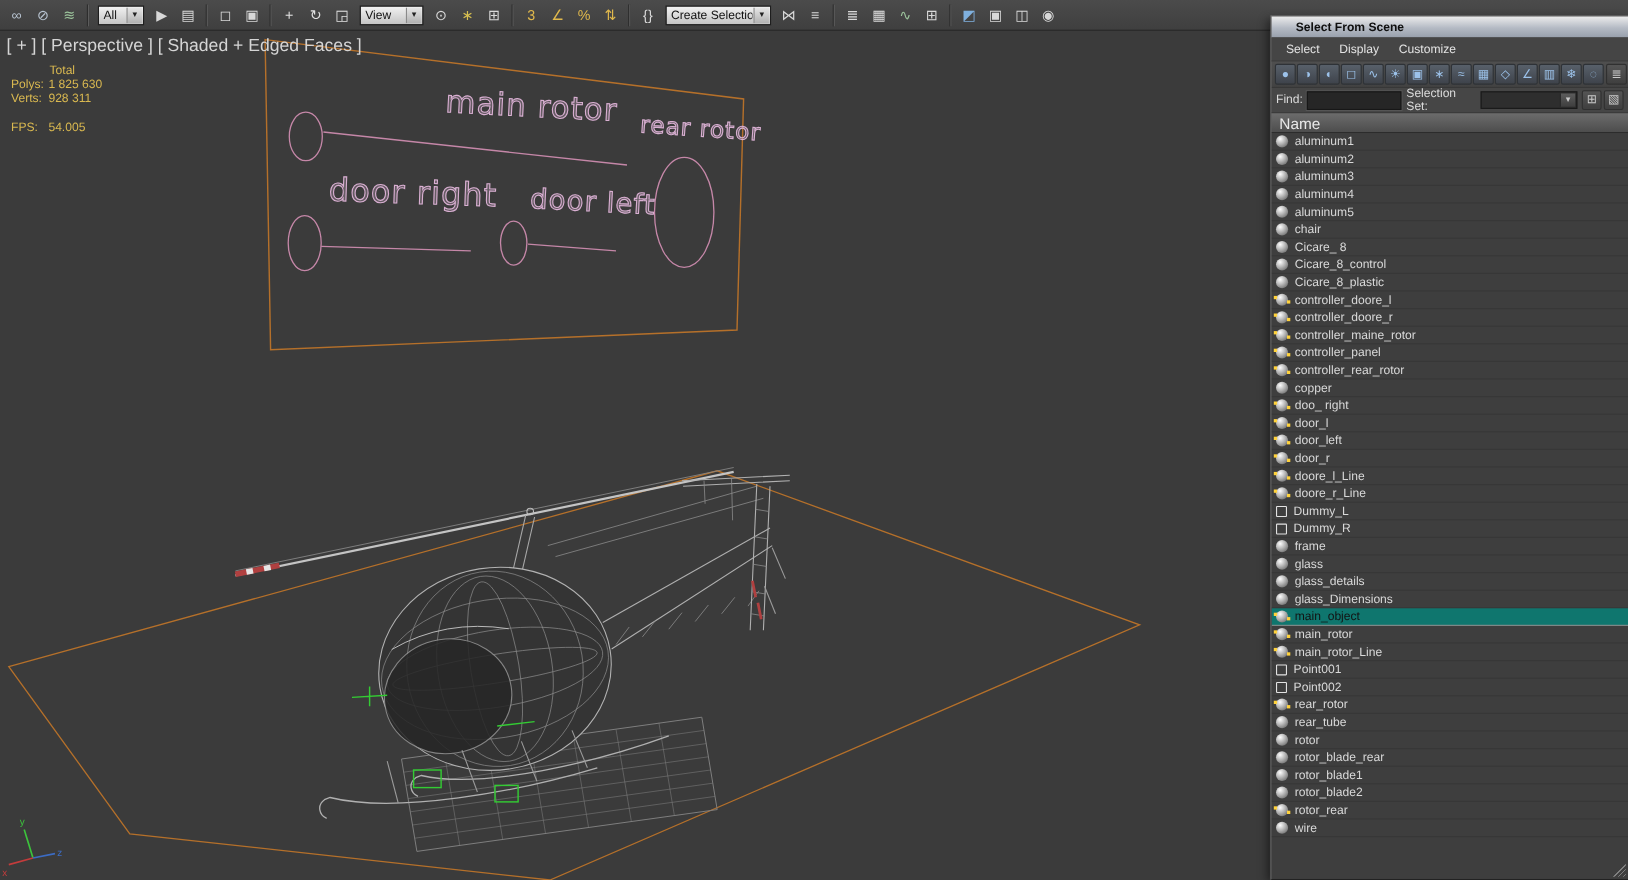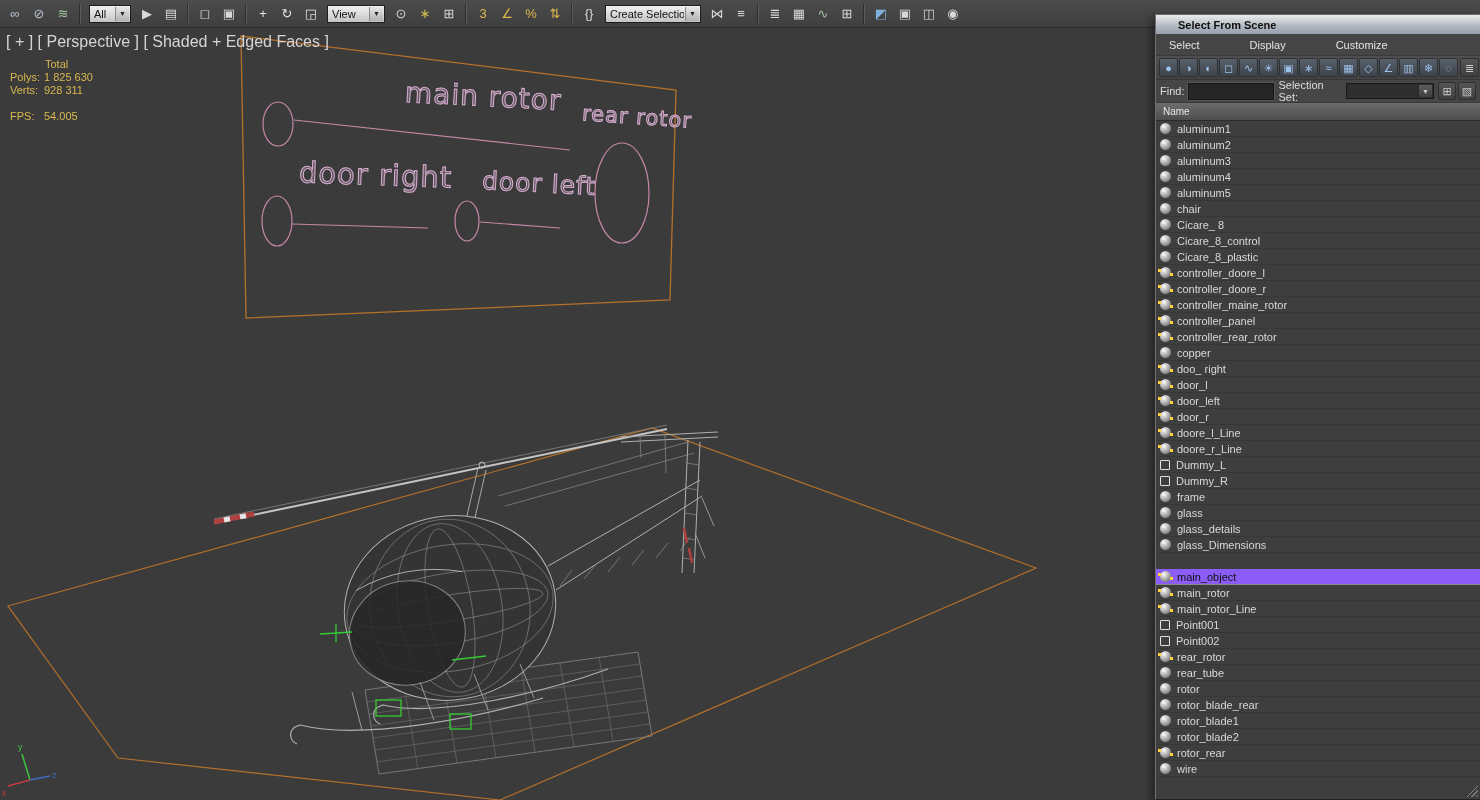--- a/index.html
+++ b/index.html
@@ -38,42 +38,42 @@
   .a-doorl{left:482px;top:141px;font-size:25px;transform:rotate(3deg);}
   svg{position:absolute;left:0;top:0;}
 
   
   .dialog{position:absolute;left:1155px;top:14px;width:325px;height:786px;box-sizing:border-box;
     background:#464646;border:1px solid #6e6e6e;border-right:none;border-bottom:1px solid #222;
     box-shadow:-3px 3px 8px rgba(0,0,0,.45);display:flex;flex-direction:column;z-index:10;}
   .titlebar{height:19px;flex:none;background:linear-gradient(#ececec,#b4bac4 55%,#98a0ac);
     color:#101010;font-size:11px;font-weight:bold;display:flex;align-items:center;padding:0 22px;}
   .menubar{height:21px;flex:none;display:flex;align-items:center;padding:0 4px;
-    background:#454545;border-bottom:1px solid #3a3a3a;gap:32px;}
+    background:#454545;border-bottom:1px solid #3a3a3a;}
   .menu{color:#e3e3e3;font-size:11px;padding:2px 9px;cursor:default;}
   .dtoolbar{height:23px;flex:none;display:flex;align-items:center;padding:0 3px;gap:1px;
     background:linear-gradient(#4f4f4f,#424242);border-bottom:1px solid #373737;}
   .dicon{width:19px;height:19px;line-height:18px;text-align:center;font-size:11px;color:#9cc2ea;
     background:linear-gradient(#58606a,#3e434b);border:1px solid #2e3237;border-radius:2px;
     box-sizing:border-box;flex:none;}
   .dicon.plain{color:#c9c9c9;background:linear-gradient(#555555,#3f3f3f);border-color:#303030;}
   .dspacer{flex:1;}
   .findrow{height:22px;flex:none;display:flex;align-items:center;padding:0 4px;gap:4px;
     background:#464646;border-bottom:1px solid #3a3a3a;font-size:11px;color:#dcdcdc;}
   .find-input{width:78px;height:15px;background:#262626;border:1px solid #171717;
     box-shadow:0 0 0 1px #555;color:#eee;font-size:11px;padding:0 3px;flex:none;}
   .ss-combo{width:88px;height:16px;flex:none;margin:0;}
   .set-icon{width:18px;height:18px;line-height:17px;}
   .colheader{height:17px;flex:none;background:linear-gradient(#6c6c6c,#4d4d4d);
-    border-bottom:1px solid #2c2c2c;color:#e8e8e8;font-size:10px;display:flex;align-items:center;
+    border-bottom:1px solid #2c2c2c;color:#e8e8e8;font-size:14px;display:flex;align-items:center;
     padding:0 7px;}
   .list{flex:1;overflow:hidden;background:#3e3e3e;}
   .row{height:16px;display:flex;align-items:center;gap:6px;padding:0 4px;box-sizing:border-box;
     border-bottom:1px solid #373737;color:#d9d9d9;font-size:11px;cursor:default;}
-  .row.sel{background:#8b5cf6;color:#131313;border-bottom-color:#8a8a8a;margin-top:16px;}
+  .row.sel{background:#0f766e;color:#131313;border-bottom-color:#8a8a8a;}
   .obj-icon{width:11px;height:11px;border-radius:50%;flex:none;position:relative;
     background:radial-gradient(circle at 35% 30%, #fdfdfd, #b2b2b2 45%, #595959 95%);}
   .obj-icon.geometry2::after{content:"";position:absolute;width:3px;height:3px;background:#ffd23c;
     right:-2px;top:6px;}
   .obj-icon.geometry2::before{content:"";position:absolute;width:3px;height:3px;background:#ffd23c;
     left:-2px;top:2px;}
   .obj-icon.helper{border-radius:1px;width:8px;height:8px;background:#3e3e3e;border:1px solid #e2e2e2;}
   .grip{position:absolute;right:2px;bottom:2px;width:13px;height:13px;
     background:linear-gradient(135deg,transparent 0 55%,#808080 55% 60%,transparent 60% 72%,
       #808080 72% 77%,transparent 77% 89%,#808080 89% 94%,transparent 94%);}

